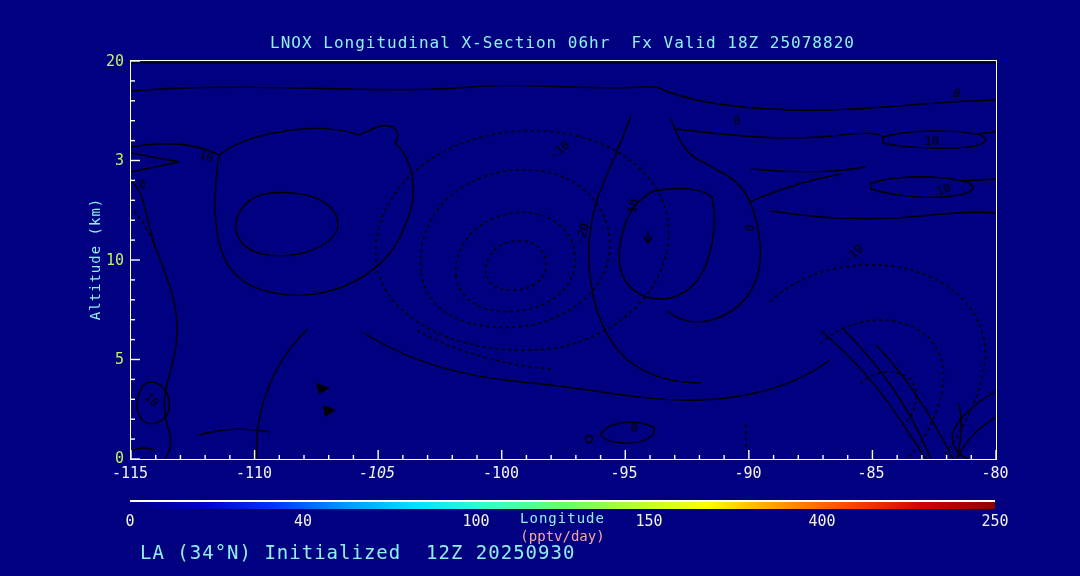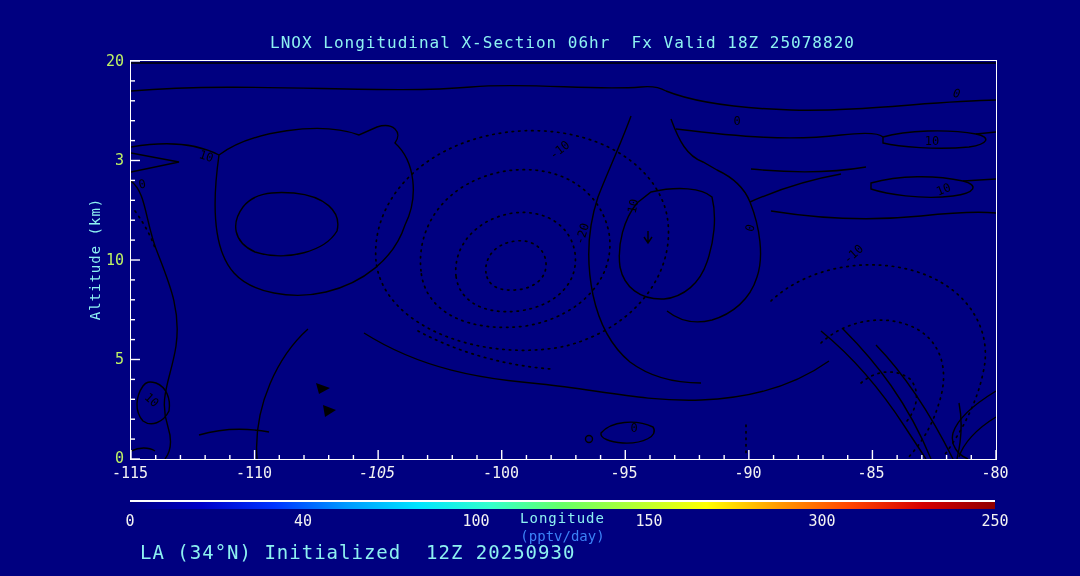--- a/index.html
+++ b/index.html
@@ -22,21 +22,21 @@
   .xtick{width:70px;text-align:center;color:#f2f2f2;font-size:15px;}
   #ylabel-wrap{left:95px;top:259px;width:0;height:0;}
   #ylabel{
     position:absolute;transform:translate(-50%,-50%) rotate(-90deg);
     color:#8df1f1;font-size:14px;white-space:nowrap;letter-spacing:1px;
   }
   #xlabel{left:130px;top:510px;width:865px;text-align:center;color:#8df1f1;font-size:14px;letter-spacing:1px;}
   #cbar-topline{left:130px;top:500px;width:865px;height:2px;background:#ffffff;}
   #cbar-gradient{left:130px;top:502px;width:865px;height:7px;}
   .cbtick{width:60px;text-align:center;color:#f2f2f2;font-size:15px;top:512px;}
-  #cbar-units{left:130px;top:528px;width:865px;text-align:center;color:#3b82f6;font-size:14px;}
+  #cbar-units{left:130px;top:528px;width:865px;text-align:center;color:#fca5a5;font-size:14px;}
   #footer{left:140px;top:541px;color:#8df1f1;font-size:19px;letter-spacing:1px;white-space:pre;}
   svg text{font-family:"DejaVu Sans Mono","Liberation Mono",monospace;font-size:12px;fill:#000000;}
   .c{fill:none;stroke:#000000;stroke-width:1.4;}
   .cd{fill:none;stroke:#000000;stroke-width:1.7;stroke-linecap:round;stroke-dasharray:1.5 5;}
   .cf{fill:#000000;stroke:none;}
   .tick{stroke:#ffffff;stroke-width:1.4;}
 </style>
 </head>
 <body>
 
@@ -198,18 +198,18 @@
 
 <div class="abs" id="xlabel">Longitude</div>
 
 <div class="abs" id="cbar-topline"></div>
 <div class="abs" id="cbar-gradient" style="background: linear-gradient(to right, rgb(0, 0, 128), rgb(0, 0, 200), rgb(0, 51, 255), rgb(0, 153, 255), rgb(0, 229, 255), rgb(51, 255, 204), rgb(102, 255, 102), rgb(179, 255, 51), rgb(255, 255, 0), rgb(255, 153, 0), rgb(255, 68, 0), rgb(212, 0, 0), rgb(143, 0, 0));"></div>
 
 <div class="abs cbtick" style="left:100px;">0</div>
 <div class="abs cbtick" style="left:273px;">40</div>
 <div class="abs cbtick" style="left:446px;">100</div>
 <div class="abs cbtick" style="left:619px;">150</div>
-<div class="abs cbtick" style="left:792px;">300</div>
+<div class="abs cbtick" style="left:792px;">400</div>
 <div class="abs cbtick" style="left:965px;">250</div>
 
 <div class="abs" id="cbar-units">(pptv/day)</div>
 
 <div class="abs" id="footer">LA (34°N) Initialized  12Z 20250930</div>
 
 </body></html>

